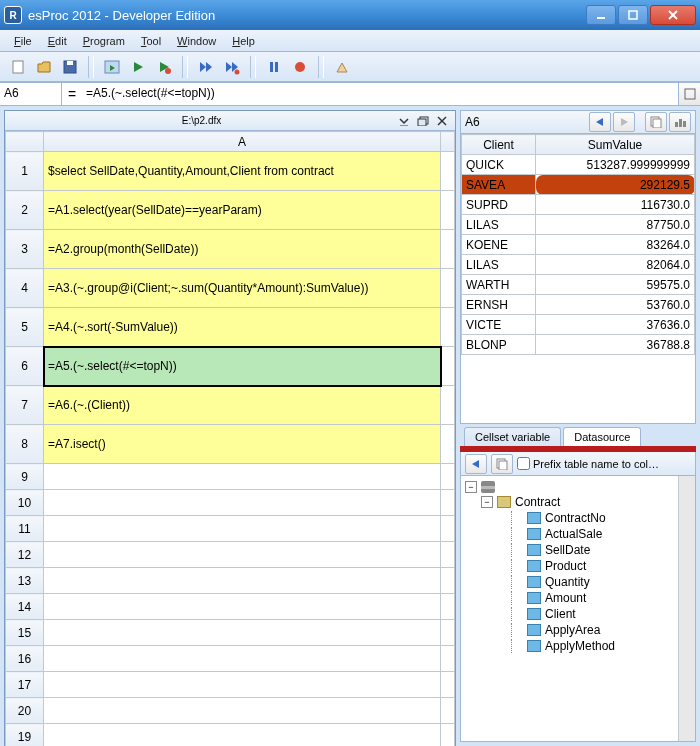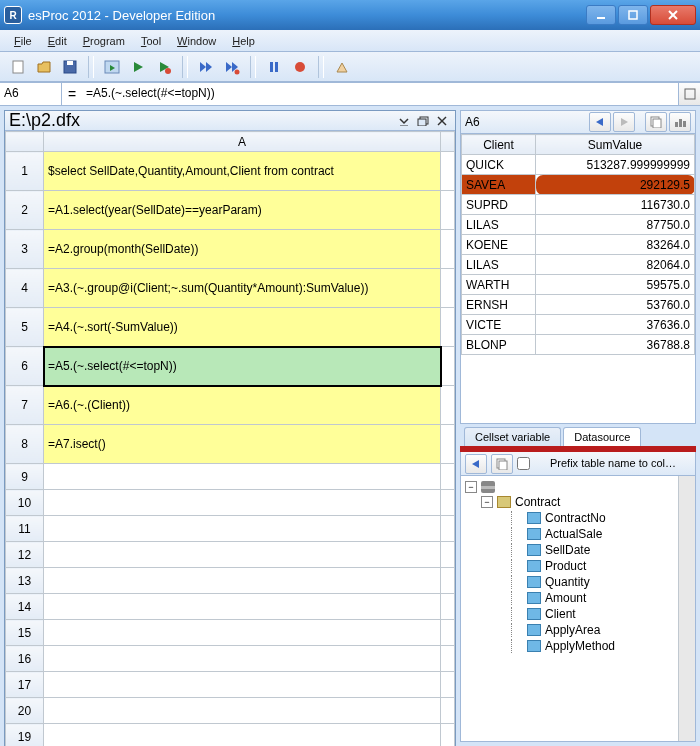--- a/index.html
+++ b/index.html
@@ -25,21 +25,21 @@
 .formulabar .eq { width: 20px; text-align: center; padding: 3px 0; font-size: 14px; }
 .formulabar .formula { flex: 1; padding: 3px 4px; font-size: 12px; }
 .formulabar .fbtn { width: 22px; border-left: 1px solid #a0b8d8; display: flex; align-items: center; justify-content: center; background: linear-gradient(to bottom, #fdfdfd, #e8e8e8); cursor: pointer; }
 
 .workspace { display: flex; height: 640px; }
 .leftpane { width: 460px; padding: 4px; display: flex; flex-direction: column; }
 .rightpane { flex: 1; padding: 4px 4px 4px 0; display: flex; flex-direction: column; }
 
 .docwin { background: #fff; border: 1px solid #7a9ac0; flex: 1; display: flex; flex-direction: column; }
 .docwin .dochdr { height: 20px; background: linear-gradient(to bottom, #f4f7fb, #dde9f7); border-bottom: 1px solid #a0b8d8; display: flex; align-items: center; padding: 0 4px; }
-.docwin .dochdr .fname { flex: 1; font-size: 18px; }
+.docwin .dochdr .fname { flex: 1; font-size: 10px; text-align: center; }
 .docwin .dochdr .wbtn { width: 18px; height: 16px; margin-left: 1px; display: flex; align-items: center; justify-content: center; cursor: pointer; font-size: 11px; }
 
 .grid { flex: 1; overflow: auto; position: relative; }
 .grid table { border-collapse: collapse; width: 100%; }
 .grid th, .grid td { border: 1px solid #c0c8d0; font-size: 12px; height: 26px; }
 .grid .rownum { width: 38px; background: linear-gradient(to bottom, #f4f7fb, #e4ecf6); text-align: center; font-weight: normal; }
 .grid .colhdr { background: linear-gradient(to bottom, #f4f7fb, #e4ecf6); text-align: center; font-weight: normal; height: 20px; }
 .grid .cellA { text-align: left; padding: 12px 4px; }
 .grid .filled { background: #ffff99; }
 .grid .sel td.cellA { background: #b8e8b8; outline: 2px solid #000; outline-offset: -1px; }
@@ -58,21 +58,21 @@
 .resultgrid td.num { text-align: right; border-radius: 7px; }
 .resultgrid tr.rsel td { background: #c2410c; }
 
 .tabbar { height: 24px; display: flex; align-items: flex-end; background: #d4e4f7; border-bottom: 6px solid #b91c1c; padding: 0 4px; margin-top: 4px; }
 .tabbar .tab { padding: 3px 10px; border: 1px solid #a0b8d8; background: linear-gradient(to bottom, #e8eff8, #d8e6f4); border-bottom: none; font-size: 11px; cursor: pointer; margin-right: 2px; border-radius: 3px 3px 0 0; }
 .tabbar .tab.active { background: #fff; }
 
 .dspanel { border: 1px solid #a0b8d8; border-top: none; background: #fff; flex: 1; display: flex; flex-direction: column; }
 .dspanel .dstoolbar { height: 24px; background: linear-gradient(to bottom, #f4f7fb, #dde9f7); border-bottom: 1px solid #a0b8d8; display: flex; align-items: center; padding: 0 4px; gap: 4px; }
 .dspanel .dstoolbar .rbtn { width: 22px; height: 20px; border: 1px solid #a0b8d8; background: linear-gradient(to bottom, #fdfdfd, #e8e8e8); display: flex; align-items: center; justify-content: center; cursor: pointer; border-radius: 2px; }
-.dspanel .dstoolbar label { display: flex; gap: 20px; font-size: 11px; }
+.dspanel .dstoolbar label { display: flex; align-items: center; gap: 3px; font-size: 11px; }
 .dspanel .tree { flex: 1; padding: 4px; overflow: auto; font-size: 12px; }
 .dspanel .tree .node { display: flex; align-items: center; padding: 1px 0; }
 .dspanel .tree .indent1 { padding-left: 16px; }
 .dspanel .tree .indent2 { padding-left: 46px; }
 .dspanel .tree .toggle { width: 12px; height: 12px; border: 1px solid #888; display: inline-flex; align-items: center; justify-content: center; margin-right: 4px; font-size: 9px; line-height: 1; cursor: pointer; }
 .dspanel .tree .ticon { width: 14px; height: 12px; margin-right: 4px; display: inline-block; }
 .dspanel .tree .ticon.db { background: linear-gradient(to bottom, #888 0 40%, #bbb 40% 70%, #888 70% 100%); border-radius: 2px; }
 .dspanel .tree .ticon.table { background: #d8c878; border: 1px solid #a88830; }
 .dspanel .tree .ticon.col { background: #6fb8e6; border: 1px solid #3a80b0; }
 .dspanel .vscroll { width: 17px; background: #e8e8e8; border-left: 1px solid #c0c8d0; }

